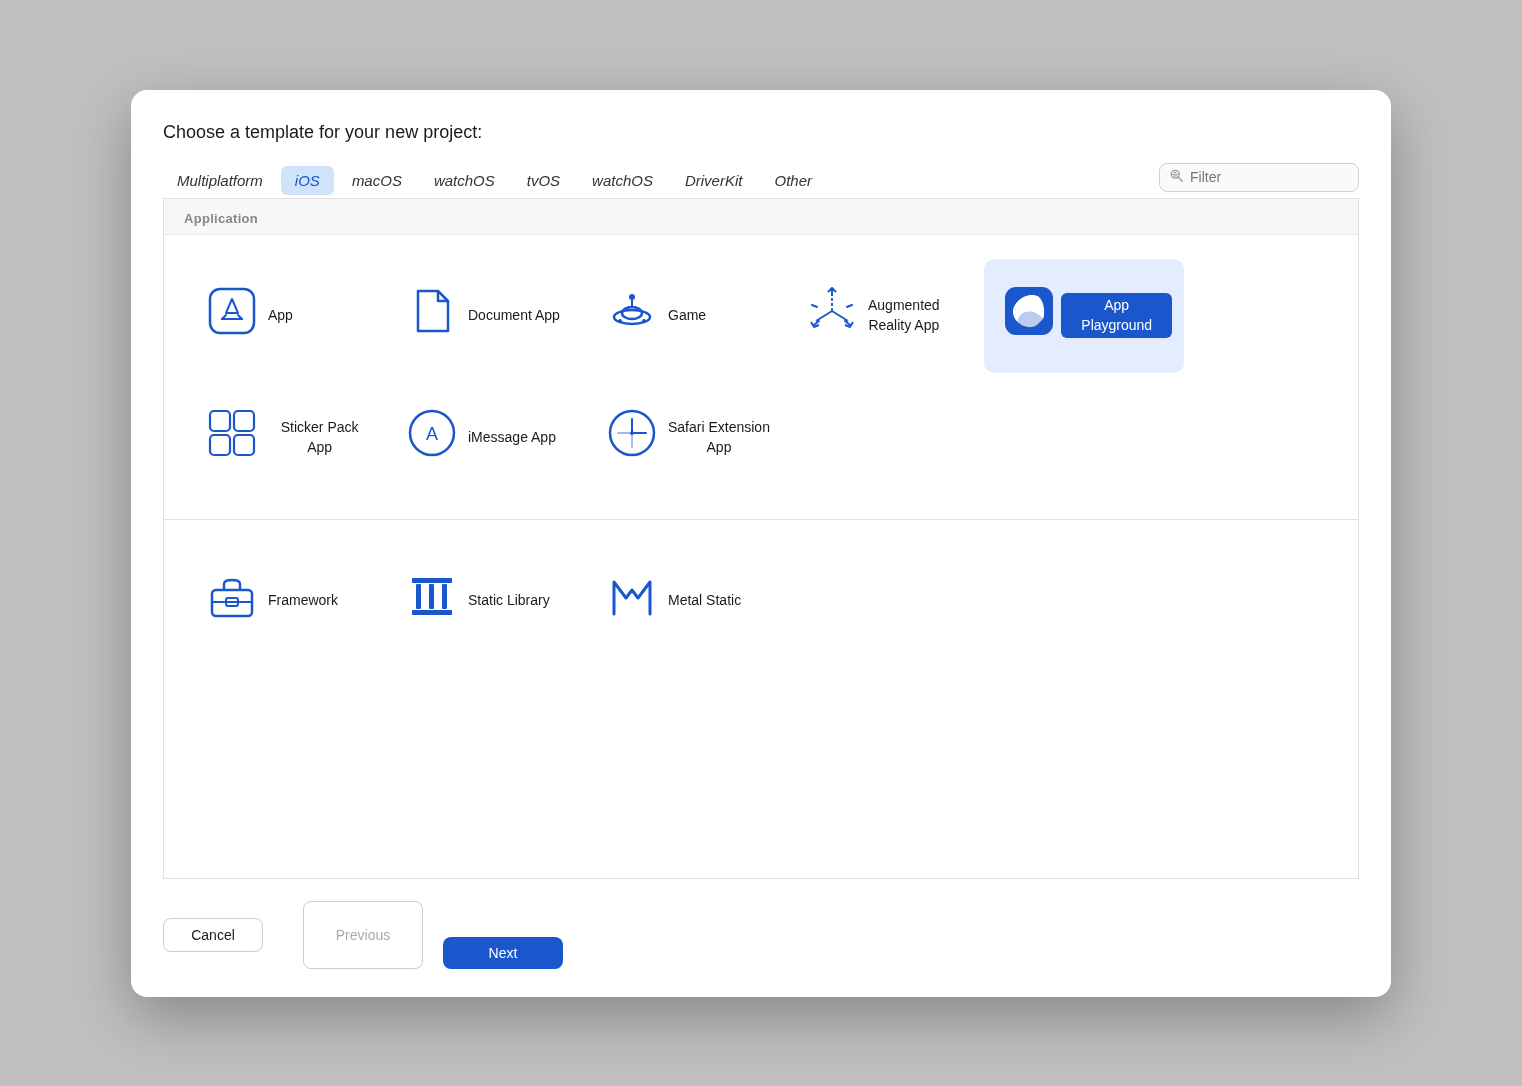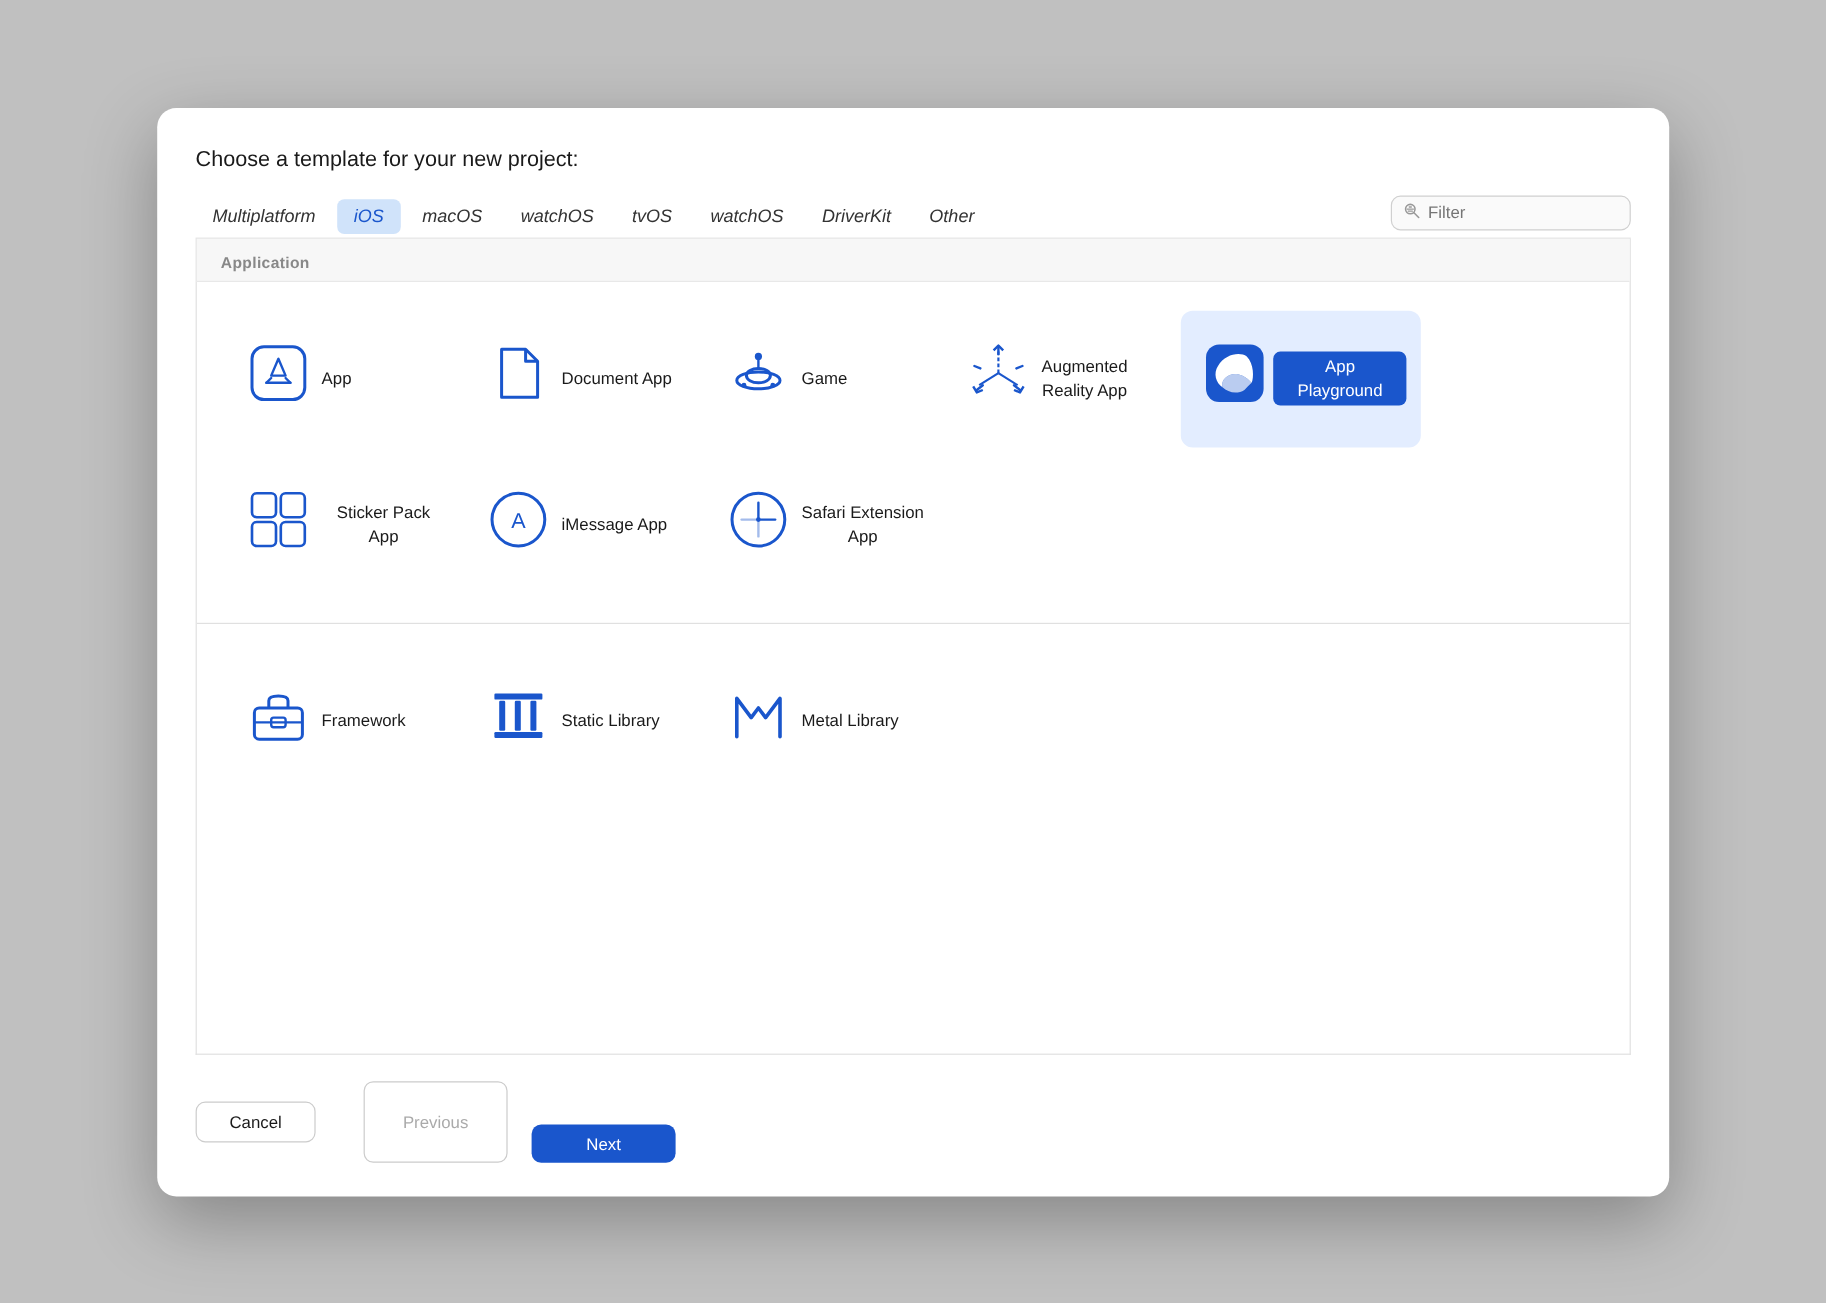--- a/index.html
+++ b/index.html
@@ -358,21 +358,21 @@
         <span class="item-label">Static Library</span>
       </div>
 
       <div class="template-item">
         <div class="item-icon">
           <svg viewBox="0 0 56 56" fill="none" xmlns="http://www.w3.org/2000/svg">
 
             <path d="M10 46 L10 14 L22 30 L28 22 L34 30 L46 14 L46 46" stroke="#1a56cc" stroke-width="3" stroke-linejoin="round" stroke-linecap="round" fill="none"></path>
           </svg>
         </div>
-        <span class="item-label">Metal Library</span>
+        <span class="item-label">Metal Static</span>
       </div>
     </div>
   </div>
 
   <div class="footer">
     <button class="btn-cancel">Cancel</button>
     <div class="footer-right">
       <button class="btn-previous">Previous</button>
       <button class="btn-next">Next</button>
     </div>

